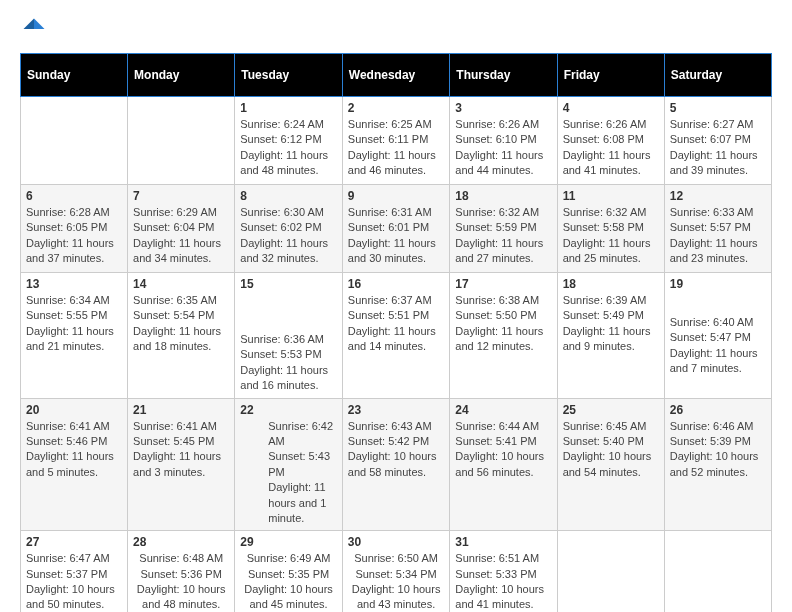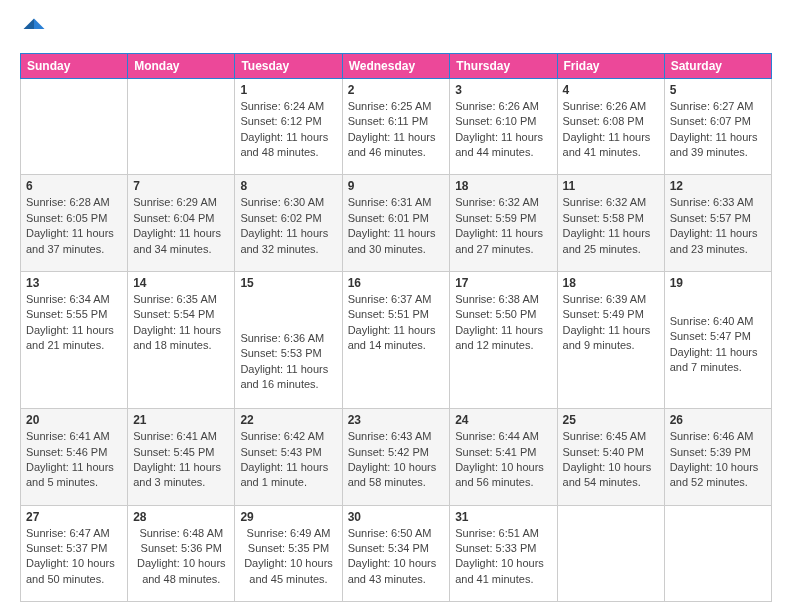--- a/index.html
+++ b/index.html
@@ -54,25 +54,25 @@
     .subtitle {
       font-size: 14px;
       color: #555;
     }
     .calendar {
       width: 100%;
       border-collapse: collapse;
       flex: 1;
     }
     .calendar th {
-      background-color: #ec4899;
+      background-color: #000000;
       color: #fff;
       font-size: 12px;
       font-weight: bold;
-      padding: 5px 6px;
+      padding: 14px 6px;
       text-align: left;
       border: 1px solid #2a7fd4;
     }
     .calendar td {
       border: 1px solid #ccc;
       vertical-align: top;
       padding: 4px 5px;
       width: 108px;
       height: 88px;
       background: #fff;
@@ -261,21 +261,21 @@
 Daylight: 11 hours and 5 minutes.</div>
           </td>
           <td>
             <span class="day-number">21</span>
             <div class="day-info" style="white-space: pre-line;">Sunrise: 6:41 AM
 Sunset: 5:45 PM
 Daylight: 11 hours and 3 minutes.</div>
           </td>
           <td>
             <span class="day-number">22</span>
-            <div class="day-info" style="white-space: pre-line;">Sunrise: 6:42 AM
+            <div class="day-info" style="white-space: pre-line; margin-left: 28px;">Sunrise: 6:42 AM
 Sunset: 5:43 PM
 Daylight: 11 hours and 1 minute.</div>
           </td>
           <td>
             <span class="day-number">23</span>
             <div class="day-info" style="white-space: pre-line;">Sunrise: 6:43 AM
 Sunset: 5:42 PM
 Daylight: 10 hours and 58 minutes.</div>
           </td>
           <td>
@@ -311,21 +311,21 @@
 Daylight: 10 hours and 48 minutes.</div>
           </td>
           <td>
             <span class="day-number">29</span>
             <div class="day-info" style="white-space: pre-line; text-align: center;">Sunrise: 6:49 AM
 Sunset: 5:35 PM
 Daylight: 10 hours and 45 minutes.</div>
           </td>
           <td>
             <span class="day-number">30</span>
-            <div class="day-info" style="white-space: pre-line;">Sunrise: 6:50 AM
+            <div class="day-info" style="white-space: pre-line; text-align: center;">Sunrise: 6:50 AM
 Sunset: 5:34 PM
 Daylight: 10 hours and 43 minutes.</div>
           </td>
           <td>
             <span class="day-number">31</span>
             <div class="day-info" style="white-space: pre-line;">Sunrise: 6:51 AM
 Sunset: 5:33 PM
 Daylight: 10 hours and 41 minutes.</div>
           </td>
           <td class="empty-cell"></td>

